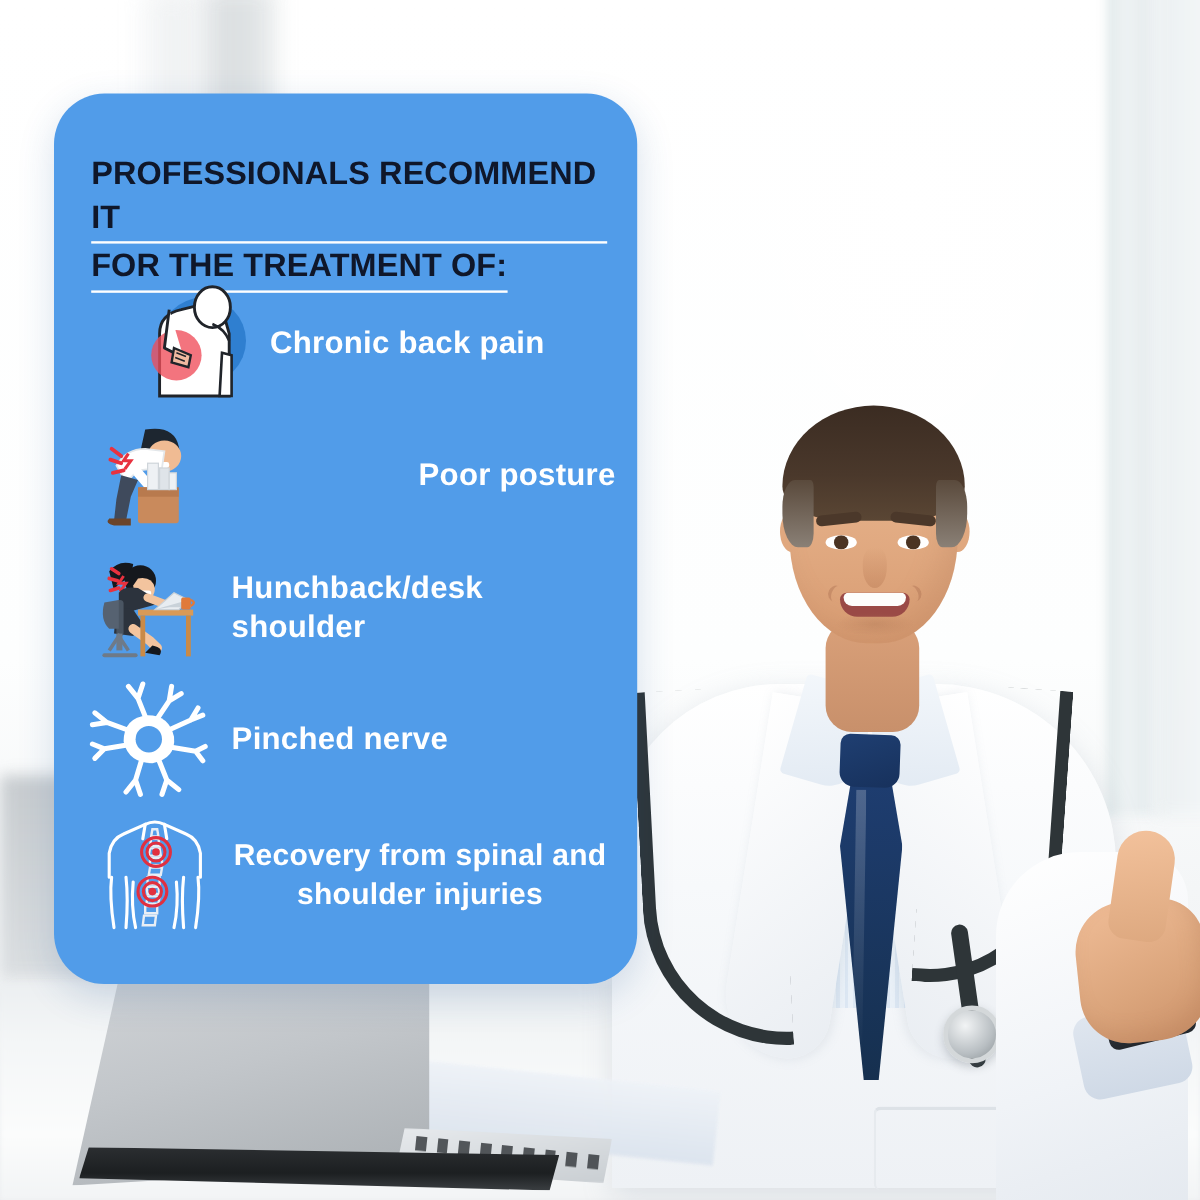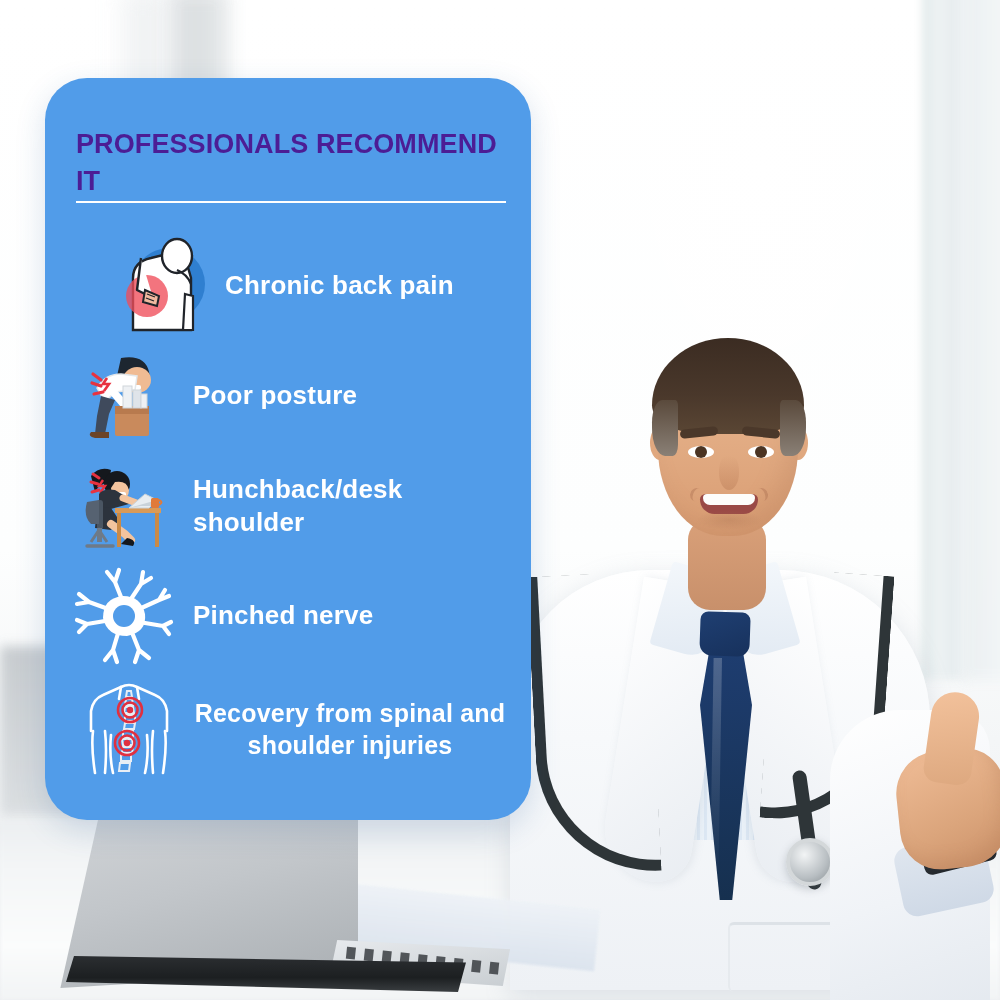--- a/index.html
+++ b/index.html
@@ -262,21 +262,21 @@
     position:absolute; left:45px; top:78px; width:486px; height:742px;
     background:#519ce9;
     border-radius:42px;
     box-shadow:0 10px 30px rgba(40,90,150,.18);
     overflow:hidden;
   }
   .card-inner { position:absolute; inset:0; padding:0; }
 
   .headline {
     position:absolute; left:31px; top:48px; width:430px;
-    color:#4c1d95;
+    color:#0f172a;
     font-size:27px;
     font-weight:bold;
     letter-spacing:.1px;
     line-height:1.36;
     text-transform:uppercase;
   }
   .headline .hl-line {
     display:inline-block;
     border-bottom:2.5px solid #ffffff;
     padding-bottom:2px;
@@ -295,21 +295,21 @@
     display:flex; align-items:center; justify-content:center;
   }
   .row-label {
     color:#ffffff;
     font-size:26px;
     font-weight:bold;
     line-height:1.28;
     letter-spacing:.2px;
   }
   .r0 { height:112px;margin-left:36px; }
-  .r1 { height:108px; }
+  .r1 { height:108px;justify-content:space-between; }
   .r2 { height:112px; }
   .r3 { height:108px; }
   .r4 { height:118px; }
   .r1 .row-label, .r2 .row-label { margin-left:4px; }
   .r4 .row-icon { margin-left:6px; }
   .r4 .row-label { margin-left:-8px; font-size:25px;text-align:center; }
   .r3 .row-label { margin-left:4px; }
 
   svg { display:block; }
 </style>
@@ -381,20 +381,21 @@
     <div class="laptop-keys"></div>
     <div class="keycaps"></div>
     <div class="laptop-base"></div>
   </div>
 
   <div class="card">
     <div class="card-inner">
 
       <div class="headline">
         <span class="hl-line">PROFESSIONALS RECOMMEND IT </span><br>
+        <span class="hl-line">FOR THE  TREATMENT OF:</span>
       </div>
 
       <div class="list">
 
         <div class="row r0">
           <div class="row-icon">
             <svg width="104" height="104" viewBox="0 0 104 104">
               <circle cx="62" cy="50" r="36" fill="#2f7fd0"></circle>
               <path d="M26 96 L26 44 Q26 28 44 24 L60 20 Q74 18 80 30 L84 44 L84 96 Z" fill="#fff" stroke="#20242a" stroke-width="2.4"></path>
               <ellipse cx="70" cy="22" rx="15" ry="17" fill="#fff" stroke="#20242a" stroke-width="2.4"></ellipse>

